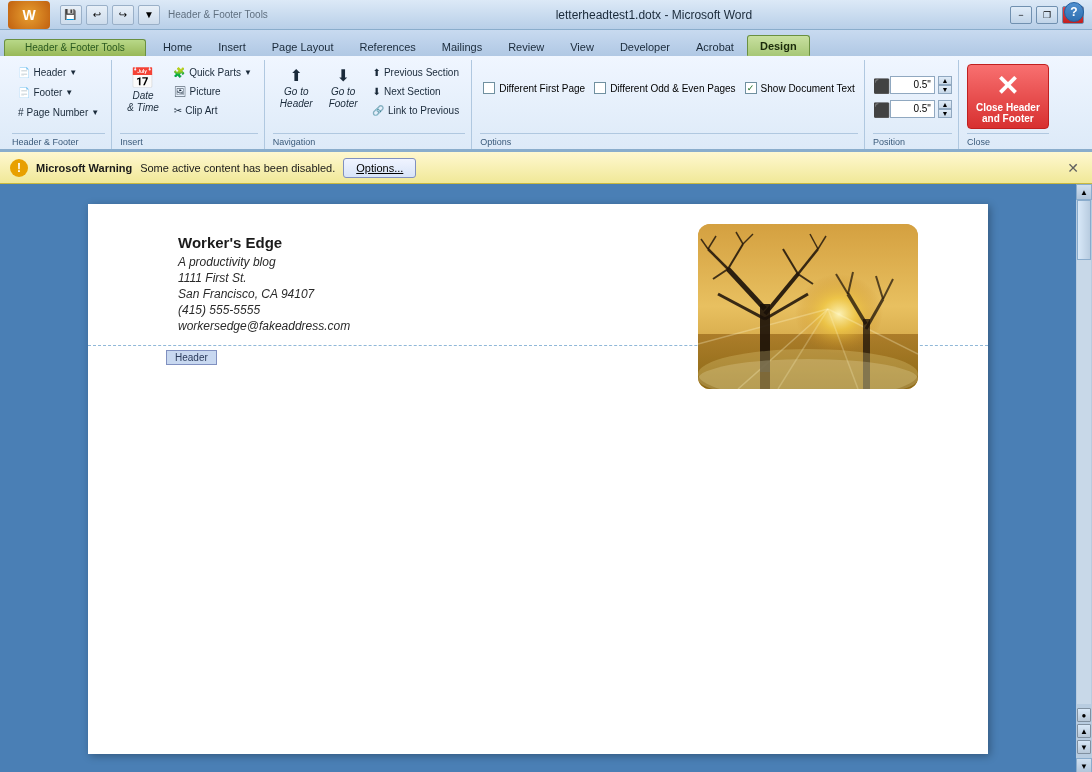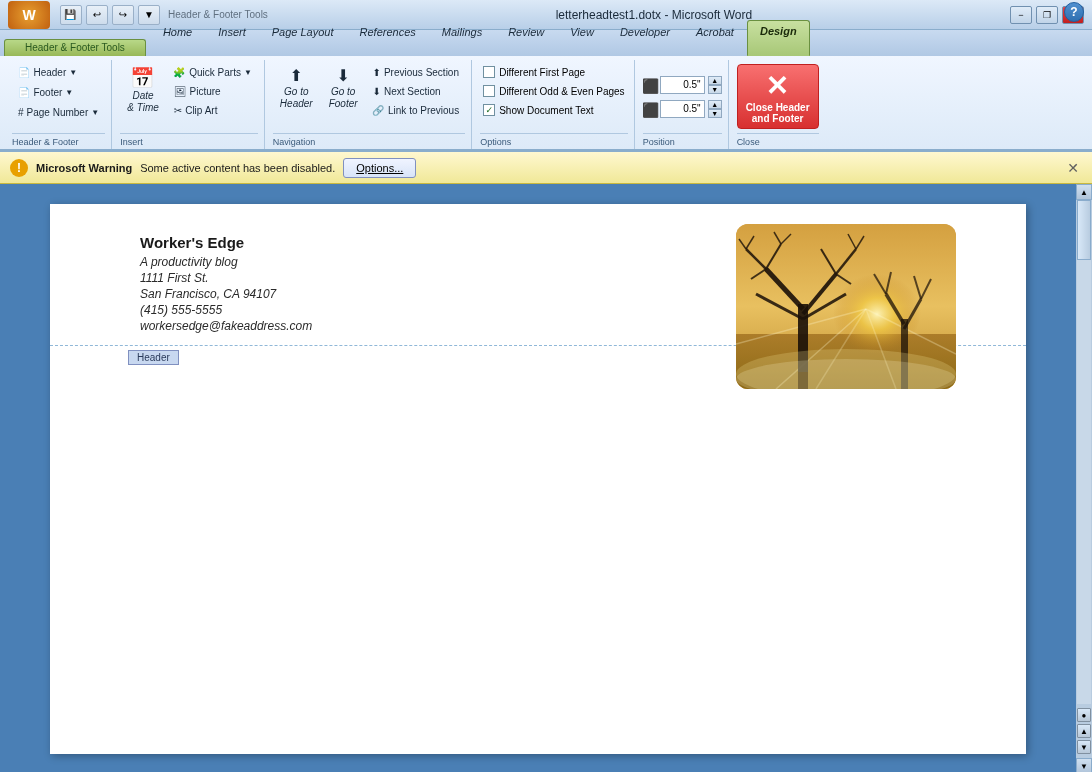--- a/index.html
+++ b/index.html
@@ -51,29 +51,28 @@
 
     
     #tab-bar {
       display: flex;
       align-items: flex-end;
       height: 26px;
       padding: 0 4px;
       background: linear-gradient(to bottom, #c8daf0, #b0c8e4);
     }
     .ribbon-tab {
-      padding: 4px 12px 18px;
+      padding: 4px 12px 3px;
       font-size: 11px;
       color: #1a2a3a;
       cursor: pointer;
       border: 1px solid transparent;
       border-bottom: none;
       border-radius: 3px 3px 0 0;
       background: transparent;
-      font-style: italic;
     }
     .ribbon-tab.design-active {
       background: linear-gradient(to bottom, #c8e0a0, #a8c878);
       border-color: #6a9040;
       border-bottom: 1px solid #a8c878;
       font-weight: 600;
       color: #1a2a0a;
     }
 
     
@@ -251,21 +250,21 @@
 
     #doc-container {
       flex: 1;
       overflow-y: auto;
       padding: 20px;
       display: flex;
       justify-content: center;
     }
 
     #document-page {
-      width: 976px;
+      width: 900px;
       min-height: 520px;
       background: white;
       box-shadow: 2px 2px 8px rgba(0,0,0,0.3);
       position: relative;
     }
 
     #doc-header-area {
       padding: 30px 90px 10px;
       border-bottom: 1px dashed #90b8d8;
       position: relative;
@@ -454,21 +453,21 @@
           <div class="ribbon-btn-small">
             <span>🔗</span>
             <span>Link to Previous</span>
           </div>
         </div>
       </div>
       <div class="group-label">Navigation</div>
     </div>
 
     <div class="ribbon-group">
-      <div class="group-items" style="flex-direction:column; gap:3px;">
+      <div class="group-items" style="flex-direction:row; gap:3px;margin-top:16px;">
         <label class="ribbon-checkbox">
           <div class="cb-box"></div>
           <span>Different First Page</span>
         </label>
         <label class="ribbon-checkbox">
           <div class="cb-box"></div>
           <span>Different Odd &amp; Even Pages</span>
         </label>
         <label class="ribbon-checkbox">
           <div class="cb-box" style="color:#1a6a20;">✓</div>

